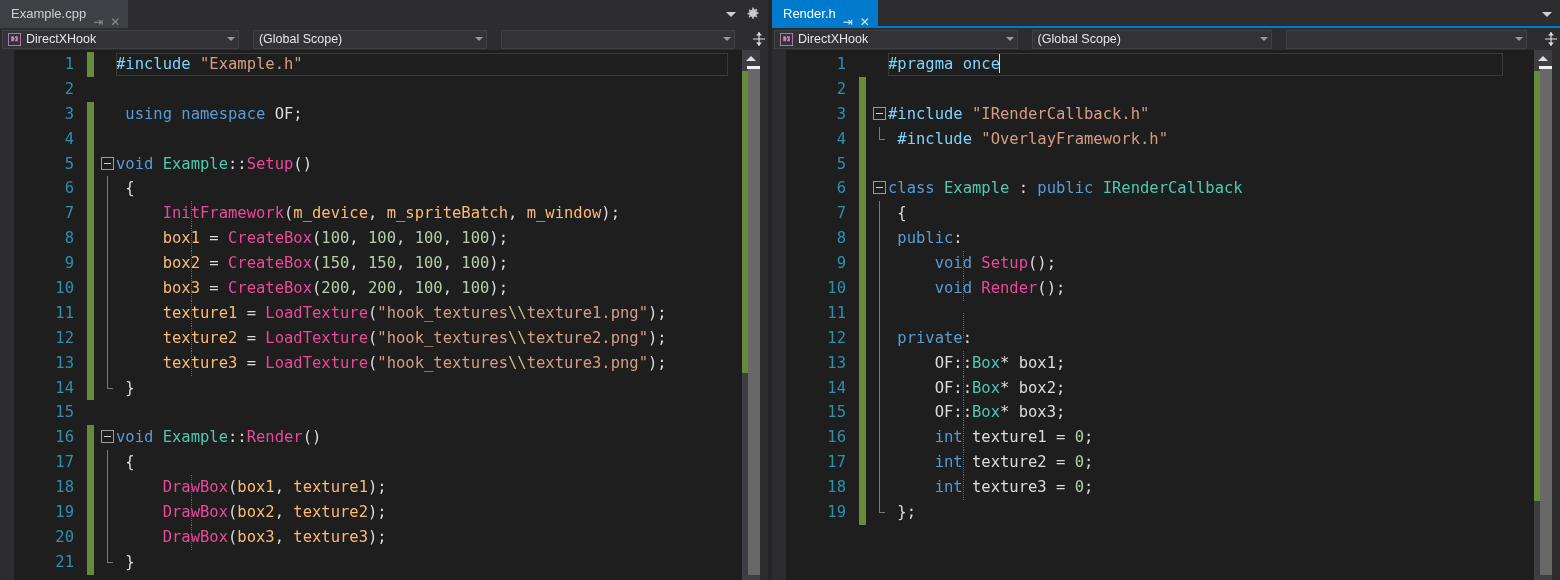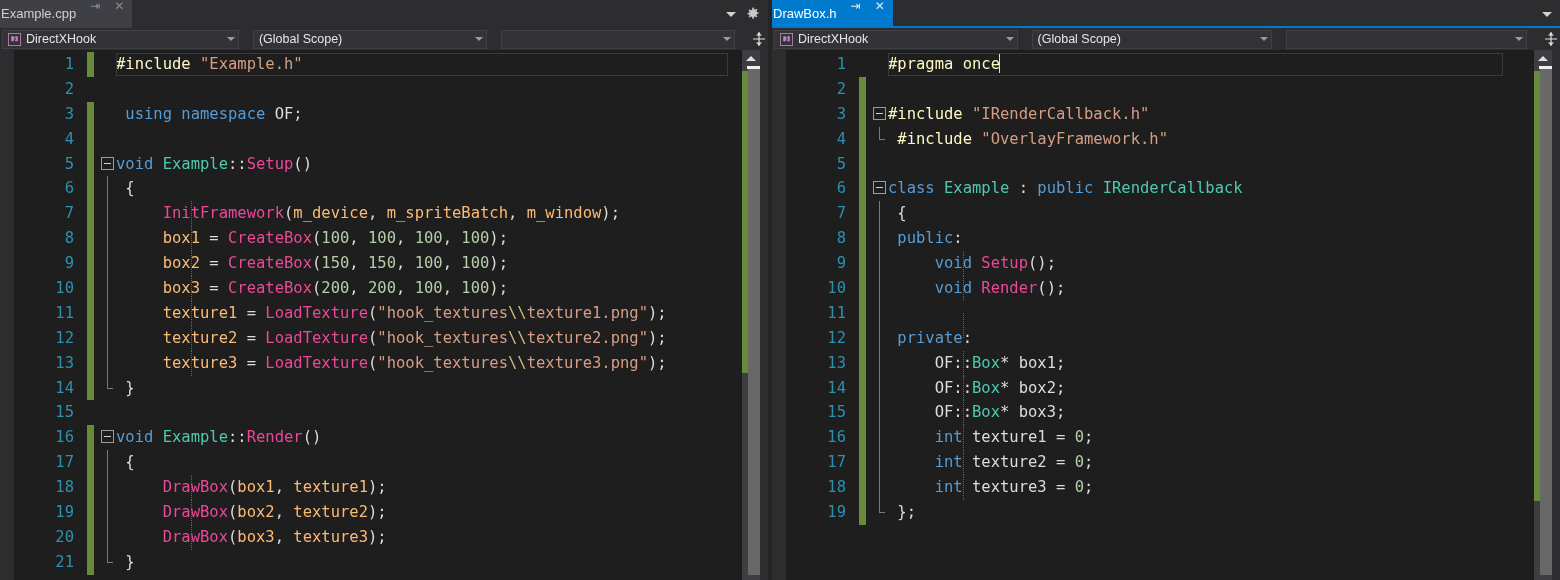--- a/index.html
+++ b/index.html
@@ -40,23 +40,23 @@
   .tabstrip {
     height: 28px;
     background: #2d2d30;
     display: flex;
     align-items: stretch;
     flex: 0 0 28px;
     position: relative;
   }
   .tab {
     display: flex;
-    align-items: flex-start;
-    gap: 14px;
-    padding: 0 8px 0 1px;
+    align-items: flex-end;
+    gap: 7px;
+    padding: 0 8px 0 11px;
     height: 28px;
     box-sizing: border-box;
     font-size: 13px;
     line-height: 28px;
     white-space: nowrap;
     cursor: default;
   }
   .tab.inactive {
     background: #3f3f46;
     color: #d0d0d0;
@@ -266,21 +266,21 @@
   .caret {
     display: inline-block;
     width: 1px;
     height: 19px;
     background: #dcdcdc;
     vertical-align: -4px;
     margin-left: -1px;
   }
 
   
-  .t-pre   { color: #fef9c3; text-align: center; }
+  .t-pre   { color: #7dd3fc; text-align: center; }
   .t-kw    { color: #569cd6; }
   .t-type  { color: #4ec9b0; }
   .t-fn    { color: #ec4899; }
   .t-var   { color: #fdba74; }
   .t-str   { color: #d69d85; }
   .t-esc   { color: #d7ba7d; }
   .t-num   { color: #b5cea8; text-align: center; }
   .t-punc  { color: #dcdcdc; }
   .t-plain { color: #dcdcdc; }
 
@@ -397,21 +397,21 @@
       <div class="right-strip"></div>
     </div>
   </div>
 
   <div class="group-split"></div>
 
   <div class="editor-group group-right">
 
     <div class="tabstrip">
       <div class="tab active">
-        <span class="tab-label">DrawBox.h</span>
+        <span class="tab-label">Render.h</span>
         <span class="tab-pin">⇥</span>
         <span class="tab-close">✕</span>
       </div>
       <div class="tabstrip-right">
         <span class="caret-dn"></span>
       </div>
       <div class="active-underline"></div>
     </div>
 
     <div class="navbar">

